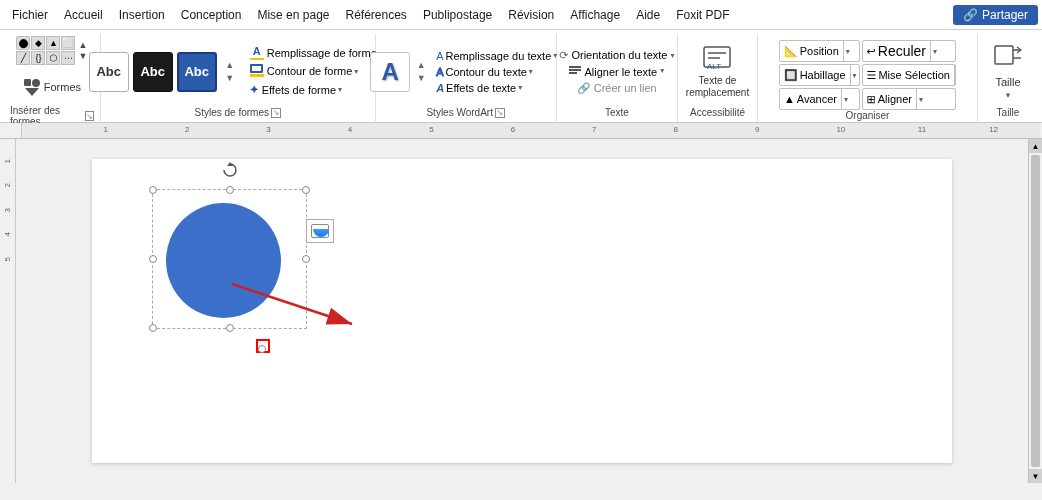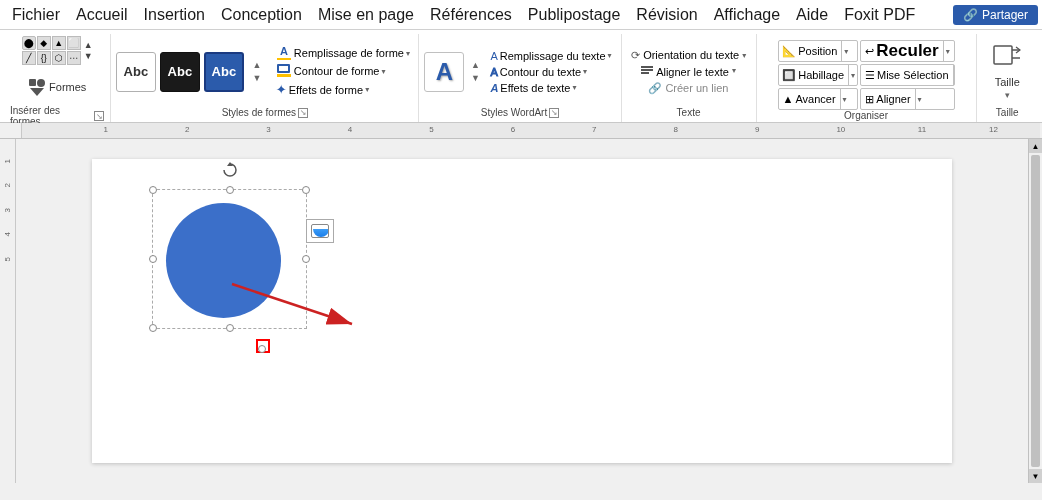--- a/index.html
+++ b/index.html
@@ -10,21 +10,21 @@
       display: flex;
       align-items: center;
       background: #fff;
       height: 30px;
       border-bottom: 1px solid #d0d0d0;
       padding: 0 4px;
     }
     .menubar-item {
       padding: 4px 8px;
       cursor: pointer;
-      font-size: 16px;
+      font-size: 12px;
       color: #1a1a1a;
       white-space: nowrap;
     }
     .menubar-item.active {
       background: #2b5bab;
       color: #fff;
     }
     .menubar-share {
       margin-left: auto;
       background: #2b5bab;
@@ -585,20 +585,38 @@
             <div style="font-size:11px;color:#888;">🔗</div>
             <span style="font-size:11px;color:#888;">Créer un lien</span>
           </div>
         </div>
       </div>
       <div class="ribbon-group-label">
         <span>Texte</span>
       </div>
     </div>
 
+    <div class="ribbon-group" style="min-width:80px;">
+      <div class="ribbon-group-content" style="justify-content:center;align-items:center;">
+        <div class="large-btn">
+          <div class="icon-area">
+            <svg width="30" height="28" viewBox="0 0 30 28">
+              <rect x="2" y="2" width="26" height="20" rx="2" fill="none" stroke="#555" stroke-width="1.5"></rect>
+              <line x1="6" y1="8" x2="24" y2="8" stroke="#555" stroke-width="1.5"></line>
+              <line x1="6" y1="13" x2="18" y2="13" stroke="#555" stroke-width="1.5"></line>
+              <text x="5" y="24" font-size="8" fill="#2b5bab">ALT</text>
+            </svg>
+          </div>
+          <span style="font-size:10px;line-height:1.2;text-align:center;"><span>Texte de</span><br><span>remplacement</span></span>
+        </div>
+      </div>
+      <div class="ribbon-group-label">
+        <span>Accessibilité</span>
+      </div>
+    </div>
 
     <div class="ribbon-group" style="min-width:220px;">
       <div class="ribbon-group-content" style="gap:2px; align-items:flex-start;">
         <div style="display:flex;flex-direction:column;gap:2px;margin-top:4px;">
           <div class="split-btn">
             <div class="split-btn-main">
               <div style="font-size:11px;">📐</div>
               <span style="font-size:11px;">Position</span>
             </div>
             <div class="split-btn-arrow">▾</div>
@@ -615,21 +633,21 @@
               <div style="font-size:11px;">▲</div>
               <span style="font-size:11px;">Avancer</span>
             </div>
             <div class="split-btn-arrow">▾</div>
           </div>
         </div>
         <div style="display:flex;flex-direction:column;gap:2px;margin-top:4px;">
           <div class="split-btn">
             <div class="split-btn-main">
               <div style="font-size:11px;">↩</div>
-              <span style="font-size:17px;font-weight:bold;">Reculer</span>
+              <span style="font-size:14px;">Reculer</span>
             </div>
             <div class="split-btn-arrow">▾</div>
           </div>
           <div class="split-btn">
             <div class="split-btn-main">
               <div style="font-size:11px;">☰</div>
               <span style="font-size:11px;">Mise Sélection</span>
             </div>
           </div>
           <div class="split-btn">

